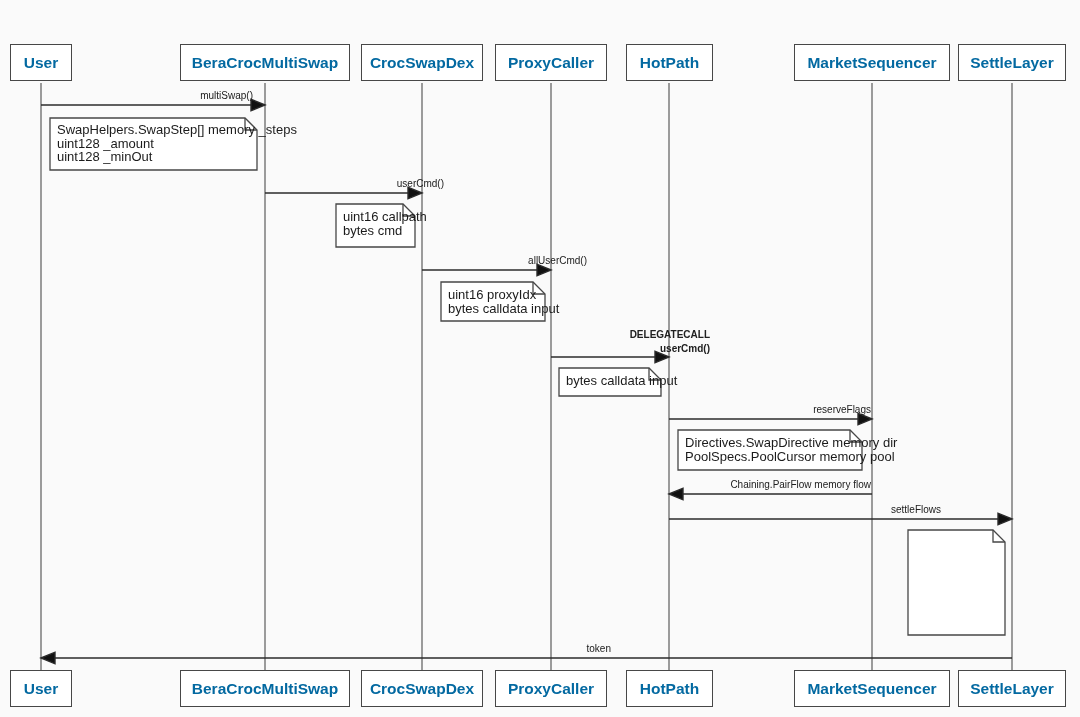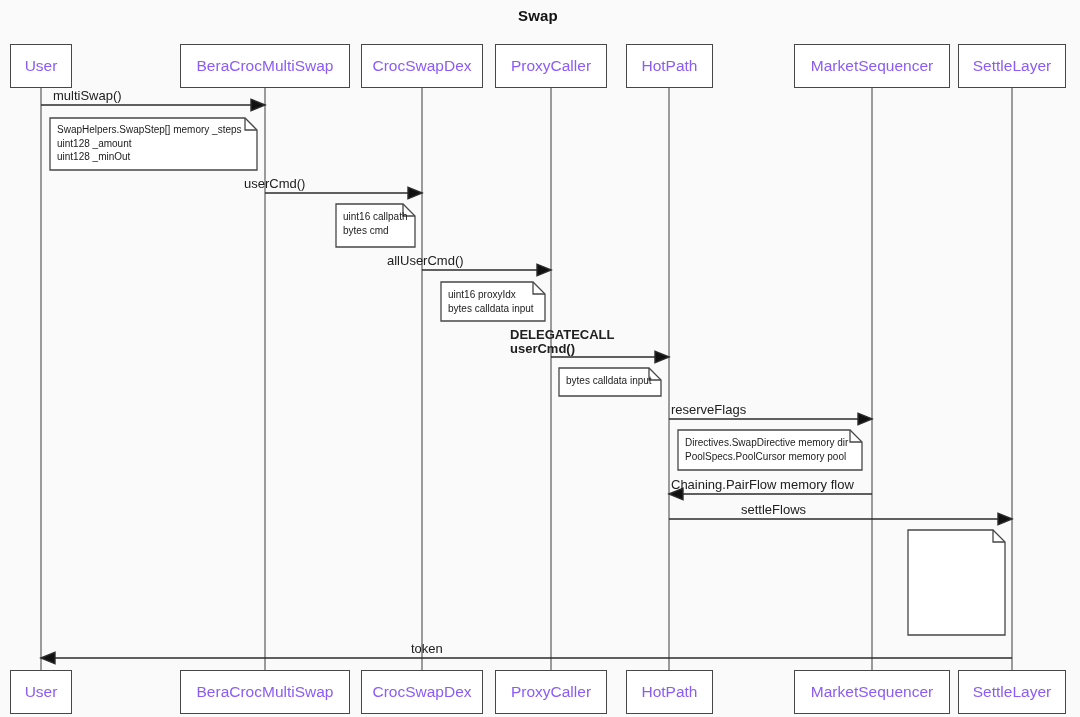--- a/index.html
+++ b/index.html
@@ -7,42 +7,41 @@
     position:relative;width:1080px;height:717px;overflow:hidden;
     background:#fafafa;
     font-family:"Liberation Sans","DejaVu Sans",sans-serif;
     color:#1a1a1a;
   }
   .title{
     position:absolute;text-align:center;font-size:15px;font-weight:bold;
     letter-spacing:.2px;color:#111;
   }
   .pbox{
-    position:absolute;height:44px;box-sizing:border-box;
+    position:absolute;height:37px;box-sizing:border-box;
     background:#ffffff;border:1.5px solid #474747;
     display:flex;align-items:center;justify-content:center;
-    font-size:15.5px;color:#8b5cf6;white-space:nowrap;
+    font-size:15.5px;color:#0369a1;white-space:nowrap;font-weight:bold;
   }
   svg.lines{position:absolute;left:0;top:0;}
   .msg-label{
-    position:absolute;width:200px;text-align:left;
-    font-size:13px;line-height:14px;color:#202020;
+    position:absolute;width:200px;text-align:right;
+    font-size:10px;line-height:14px;color:#202020;
     white-space:pre-line;
   }
   .note-text{
-    position:absolute;font-size:10px;line-height:13.5px;color:#1b1b1b;
+    position:absolute;font-size:13px;line-height:13.5px;color:#1b1b1b;
     white-space:pre;
   }
 </style>
 </head>
 <body>
 
 <div class="stage">
 
-  <div class="title" style="left:438px;top:7px;width:200px;">Swap</div>
 
   <svg class="lines" width="1080" height="717" viewBox="0 0 1080 717">
     <g stroke="#5c5c5c" stroke-width="1.2">
       <line x1="41" y1="83" x2="41" y2="670"></line>
       <line x1="265" y1="83" x2="265" y2="670"></line>
       <line x1="422" y1="83" x2="422" y2="670"></line>
       <line x1="551" y1="83" x2="551" y2="670"></line>
       <line x1="669" y1="83" x2="669" y2="670"></line>
       <line x1="872" y1="83" x2="872" y2="670"></line>
       <line x1="1012" y1="83" x2="1012" y2="670"></line>

